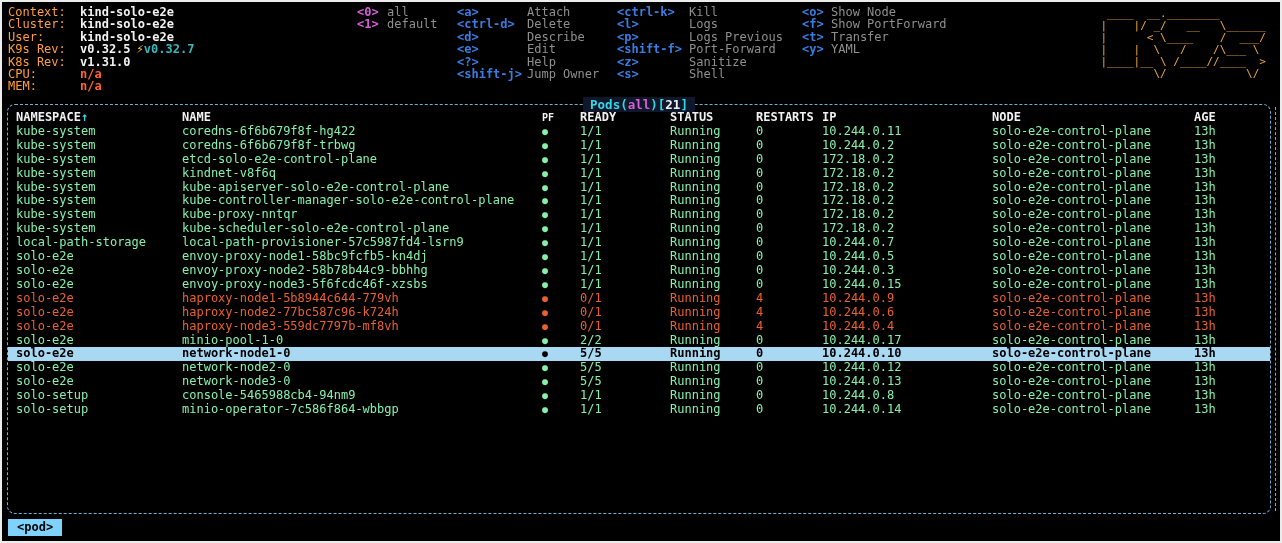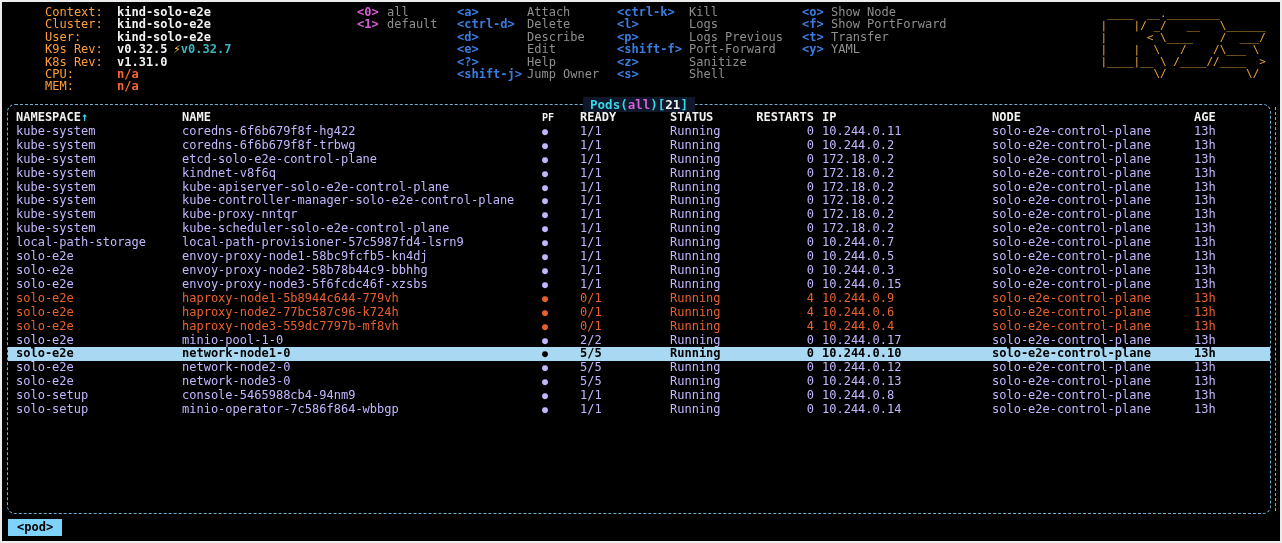--- a/index.html
+++ b/index.html
@@ -6,21 +6,21 @@
   html,body { background:#1a1a1a; }
   body { font-family:"DejaVu Sans Mono","Liberation Mono",monospace; }
   .screen {
     position:relative; width:1282px; height:543px;
     background:#000; border:2px solid #ececec; overflow:hidden;
   }
   
   .header { position:absolute; top:0; left:0; right:0; height:100px; }
   .info { position:absolute; left:6px; top:4px; font-size:12px; line-height:12.4px; white-space:pre; }
   .info-line { display:flex; }
-  .info-label { color:#ff9e3c; width:72px; display:inline-block;margin-left:37px; }
+  .info-label { color:#ff9e3c; width:72px; display:inline-block; }
   .info-value { color:#f2f2f2; font-weight:bold; }
   .info-value.warn { color:#ff6333; }
   .flash { color:#ffc22e; margin-left:6px; }
   .upgrade { color:#3ab6bd; font-weight:bold; }
 
   .sc { position:absolute; top:4px; font-size:12px; line-height:12.4px; white-space:pre; }
   .sc-line { display:flex; }
   .sc-key { font-weight:bold; display:inline-block; }
   .sc-key.blue { color:#3a7de0; }
   .sc-key.magenta { color:#d75fd7; }
@@ -53,23 +53,23 @@
   .tt-scope { color:#d75fd7; }
   .tt-count { color:#f2f2f2; }
 
   .grid-row {
     display:grid;
     grid-template-columns:166px 360px 38px 90px 86px 58px 178px 202px 1fr;
     padding-left:8px; font-size:12px; line-height:13.9px; white-space:pre;
   }
   .thead { margin-top:6px; color:#f2f2f2; font-weight:bold; }
   .sort-arrow { color:#36d7e8; }
-  .c-restarts { text-align:right; }
+  .c-restarts { text-align:left; }
   .c-ip { padding-left:8px; }
-  .trow { color:#c4b5fd; cursor:pointer; }
+  .trow { color:#86efac; cursor:pointer; }
   .trow.warning { color:#e8612f; }
   .trow.selected { background:#a9d9f2; color:#000; font-weight:bold; }
   .c-pf { font-size:10px; }
 
   
   .footer { position:absolute; left:6px; bottom:5px; }
   .crumb {
     background:#7dd3fc; color:#000; font-weight:bold; font-size:12px;
     padding:1px 9px 2px 9px; display:inline-block;
   }

